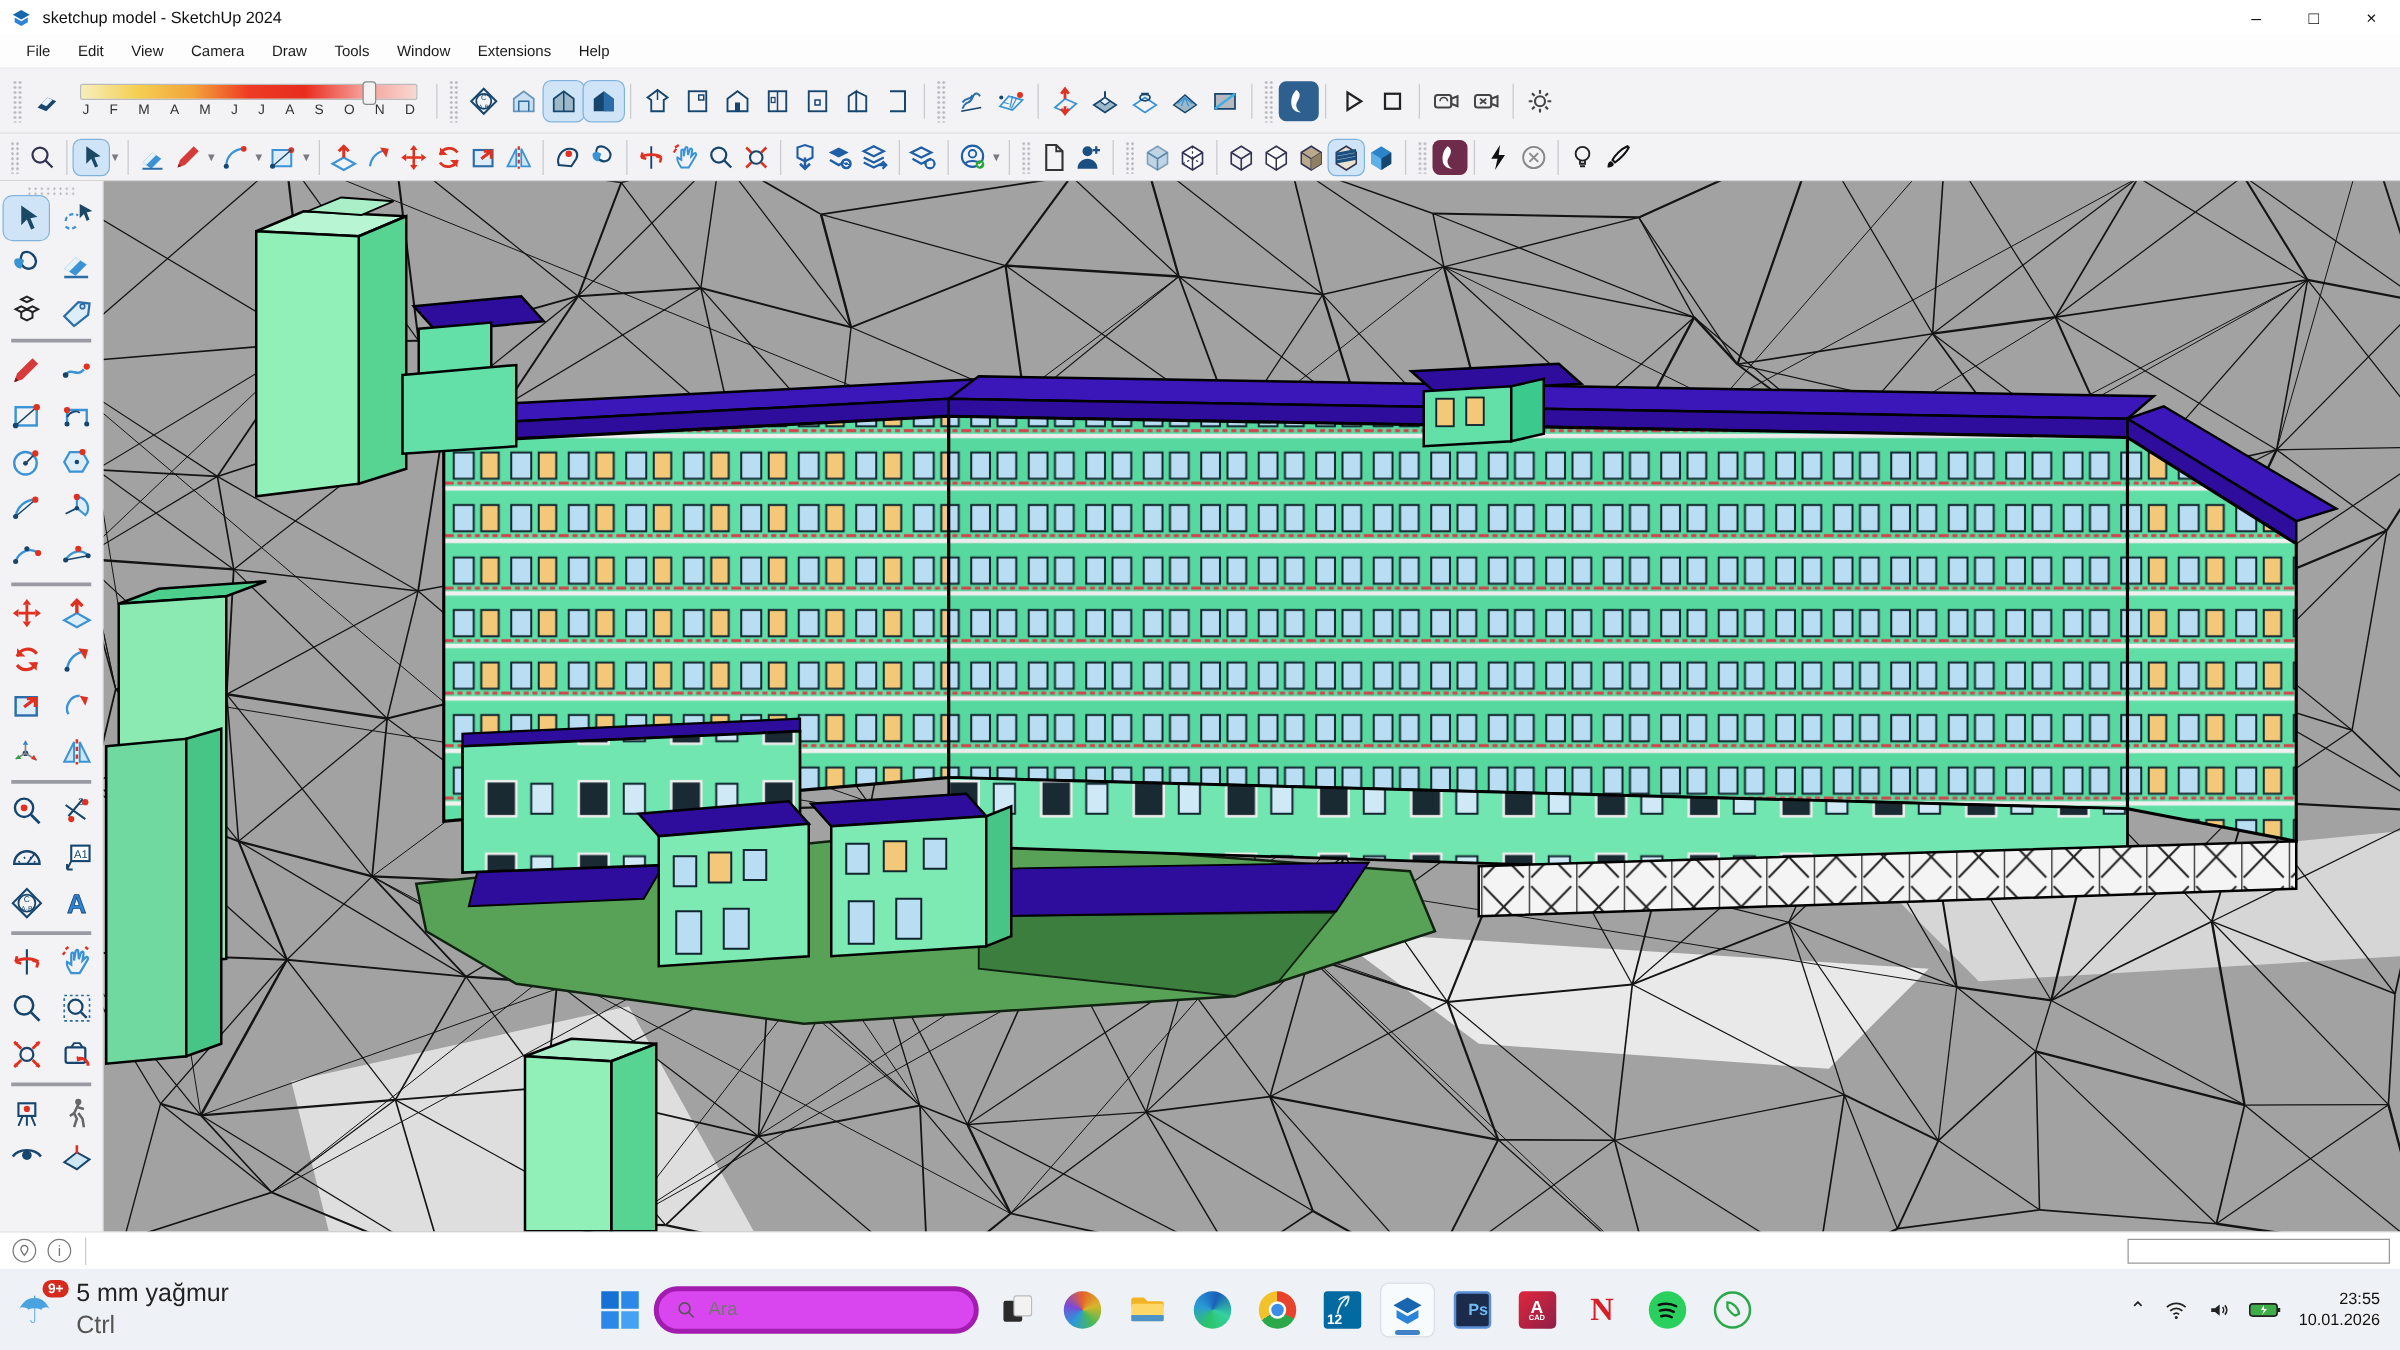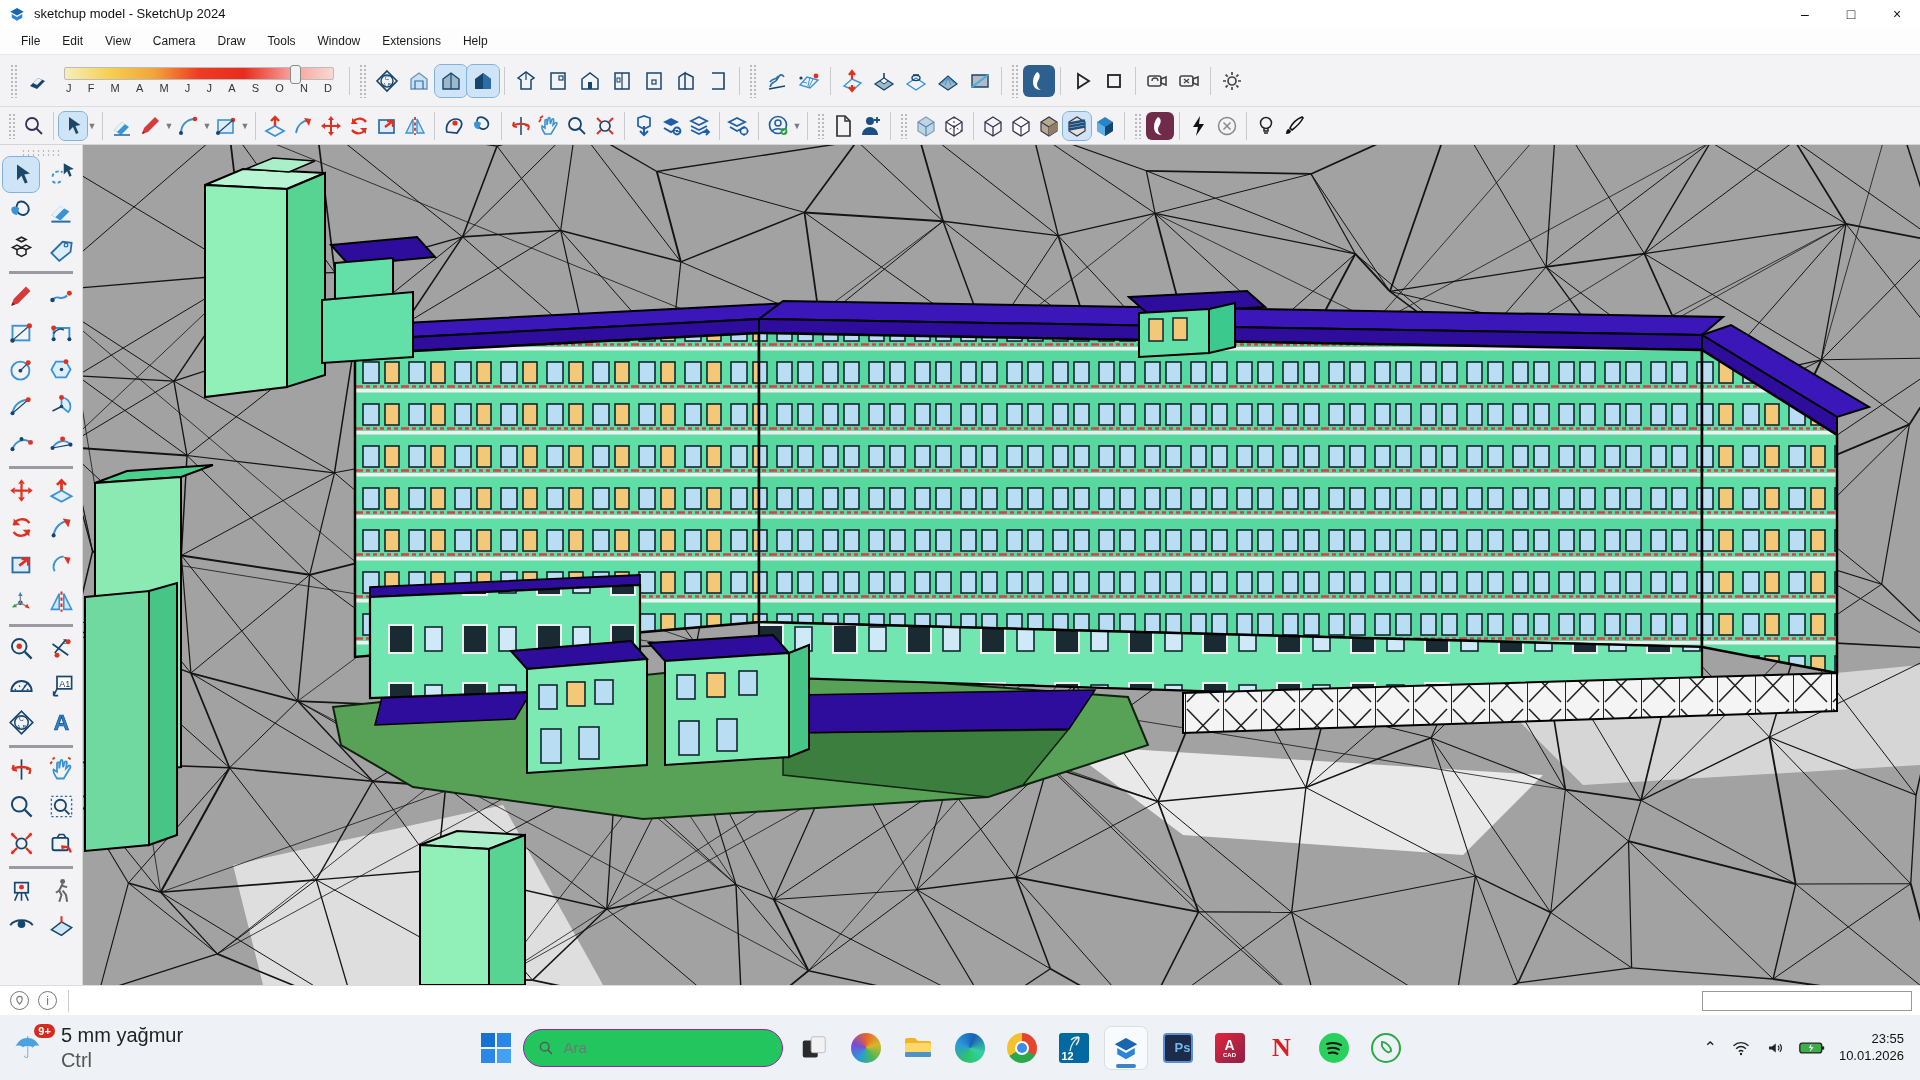--- a/index.html
+++ b/index.html
@@ -45,21 +45,21 @@
   .taskbar { height:65px; background:#eef2f6; display:flex; align-items:center; }
   .weather { display:flex; align-items:center; gap:8px; padding-left:14px; width:330px; }
   .wicon { position:relative; font-size:30px; color:#4aa3e0; }
   .wbadge { position:absolute; top:-6px; right:-14px; background:#d62a1e; color:#fff; font-size:11px; font-weight:bold; border-radius:9px; padding:1px 4px; }
   .wtxt { font-size:20px; color:#222; line-height:1.25; margin-left:12px; }
   .wtxt .sub { color:#555; }
   .tb-center { display:flex; align-items:center; gap:10px; margin:0 auto; }
   .start { width:34px; height:34px; display:grid; grid-template-columns:14px 14px; grid-template-rows:14px 14px; gap:2px; padding:2px; }
   .start i { background:#1572d4; }
   .start i:nth-child(2){ background:#2b88e8; } .start i:nth-child(3){ background:#2b88e8; } .start i:nth-child(4){ background:#45a1f2; }
-  .searchpill { width:260px; height:38px; background:#22c55e; border:1px solid #a21caf; border-radius:19px; display:flex; align-items:center; padding:0 14px; gap:10px; color:#555; }
+  .searchpill { width:260px; height:38px; background:#d946ef; border:4px solid #a21caf; border-radius:19px; display:flex; align-items:center; padding:0 14px; gap:10px; color:#555; }
   .searchpill input { border:none; outline:none; font-size:15px; width:180px; background:transparent; color:#333; }
   .app { width:42px; height:42px; border-radius:6px; display:flex; align-items:center; justify-content:center; position:relative; }
   .app.open { background:#f8fbfe; box-shadow:0 0 0 1px #d8dfe6; }
   .app.open::after { content:""; position:absolute; bottom:1px; left:11px; width:20px; height:4px; border-radius:2px; background:#3f83c6; }
   .tray { display:flex; align-items:center; gap:14px; padding-right:16px; margin-left:auto; }
   .tray .glyph { font-size:16px; color:#222; }
   .clock { text-align:right; font-size:13px; color:#111; line-height:1.3; }
   svg text { font-family:"Liberation Sans",sans-serif; }
 </style>
 </head>

